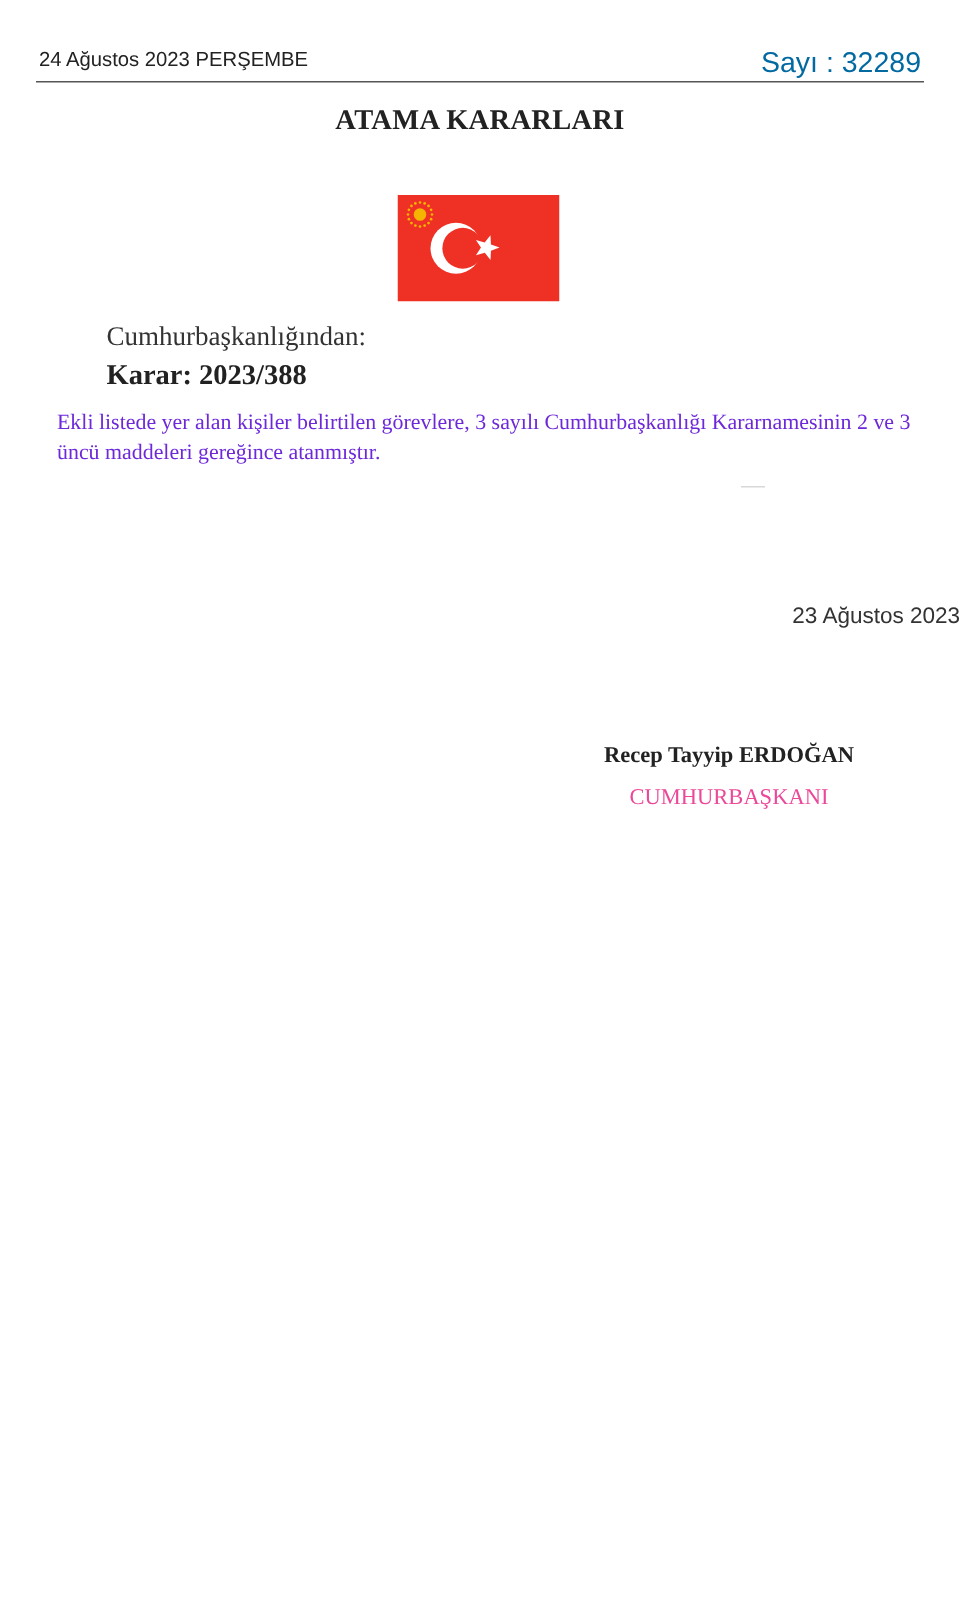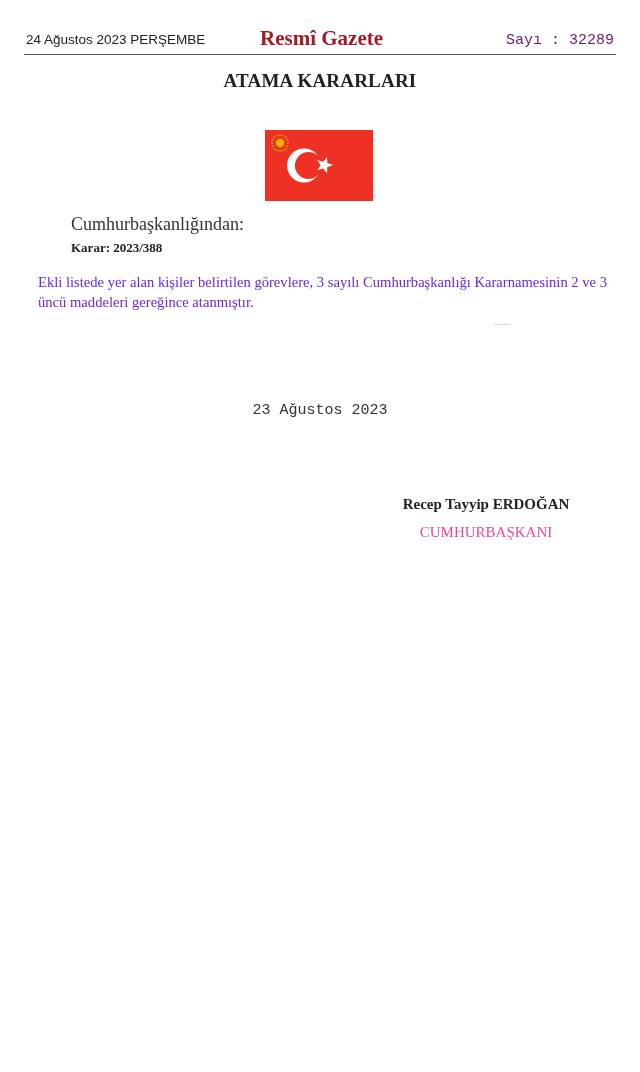--- a/index.html
+++ b/index.html
@@ -38,23 +38,23 @@
       font-family: "Liberation Serif", serif;
       font-weight: bold;
       font-size: 21px;
       color: #a01b22;
       white-space: nowrap;
     }
     .header-issue {
       position: absolute;
       right: 2px;
       top: 6px;
-      font-family: Liberation Mono, monospace;
-      font-size: 15px;
-      color: #701a75;
+      font-family: Liberation Sans, sans-serif;
+      font-size: 19px;
+      color: #0369a1;
       white-space: nowrap;
     }
     .header-rule {
       position: absolute;
       left: 24px;
       top: 54px;
       width: 592px;
       height: 1px;
       background: #555;
     }
@@ -86,21 +86,21 @@
       color: #333;
       text-underline-offset: 2px;
       white-space: nowrap;
     }
     .decision-no {
       position: absolute;
       left: 71px;
       top: 240px;
       font-family: "Liberation Serif", serif;
       font-weight: bold;
-      font-size: 13px;
+      font-size: 19px;
       color: #222;
       white-space: nowrap;
     }
     .body-text {
       position: absolute;
       left: 38px;
       top: 272px;
       width: 570px;
       font-family: "Liberation Serif", serif;
       font-size: 14.6px;
@@ -113,22 +113,22 @@
       top: 324px;
       width: 16px;
       height: 1px;
       background: #d8d8d8;
     }
     .sign-date {
       position: absolute;
       left: 0;
       top: 402px;
       width: 640px;
-      text-align: center;
-      font-family: Liberation Mono, monospace;
+      text-align: right;
+      font-family: Liberation Sans, sans-serif;
       font-size: 15px;
       color: #333;
     }
     .signatory-name {
       position: absolute;
       left: 386px;
       top: 496px;
       width: 200px;
       text-align: center;
       font-family: "Liberation Serif", serif;
@@ -147,21 +147,20 @@
       font-size: 15px;
       color: #ec4899;
       white-space: nowrap;
     }
   </style>
 </head>
 <body>
 
 <div class="header">
   <span class="header-date">24 Ağustos 2023 PERŞEMBE</span>
-  <span class="header-title">Resmî Gazete</span>
   <span class="header-issue">Sayı : 32289</span>
 </div>
 <div class="header-rule"></div>
 
 <div class="section-title">ATAMA KARARLARI</div>
 
 <div class="flag">
   <svg width="108" height="71" viewBox="0 0 108 71" xmlns="http://www.w3.org/2000/svg">
     <rect x="0" y="0" width="108" height="71" fill="#ee3124"></rect>
 

